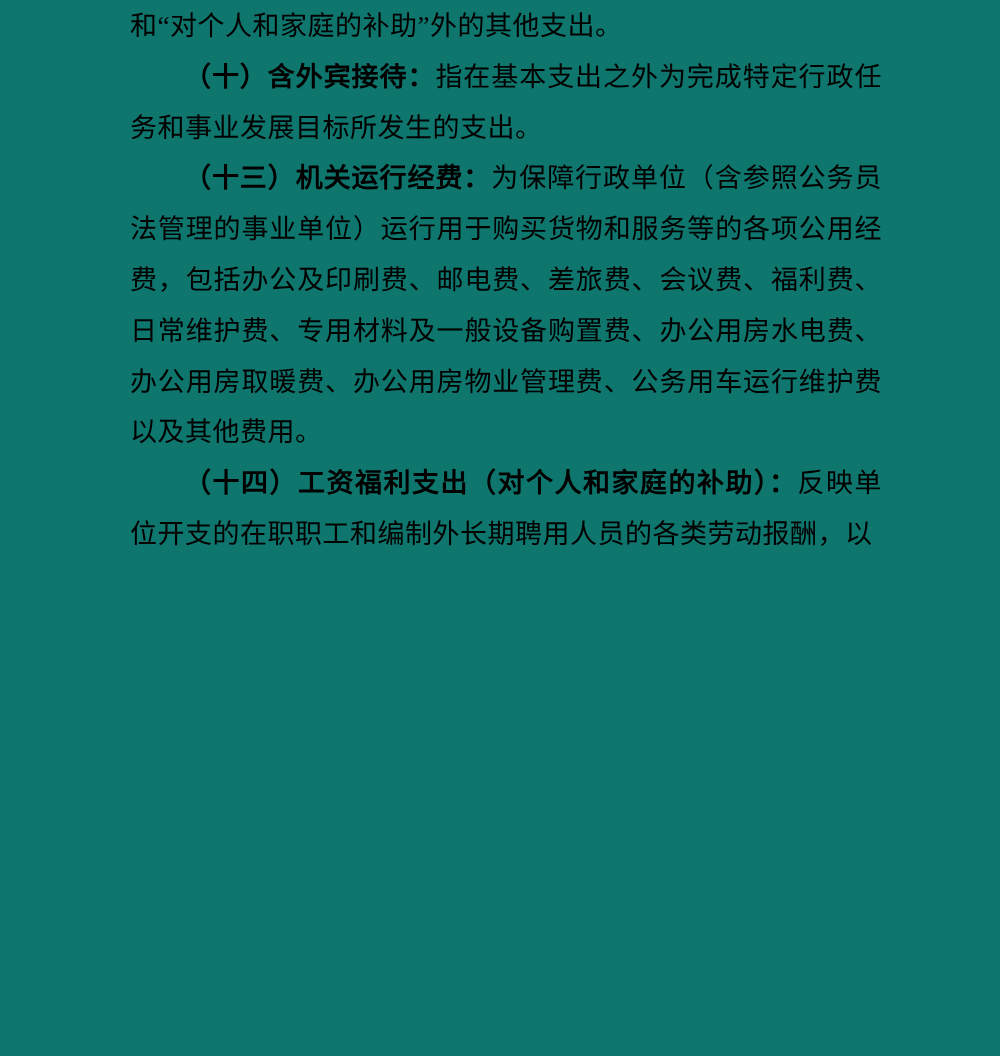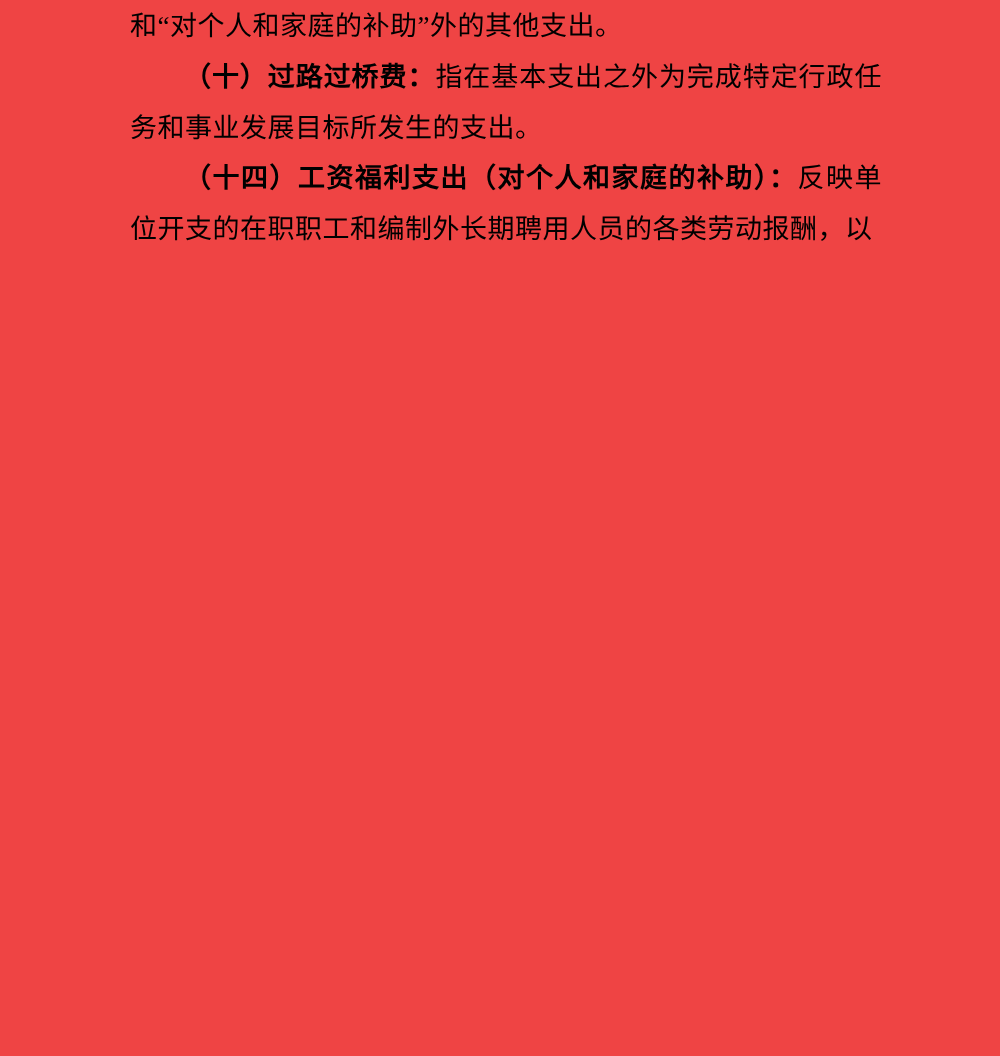--- a/index.html
+++ b/index.html
@@ -10,21 +10,21 @@
   body {
     width: 1000px;
     height: 1056px;
     overflow: hidden;
   }
   .doc-page {
     box-sizing: border-box;
     width: 1000px;
     height: 1056px;
     padding: 1px 118px 0 130px;
-    background: #ef4444;
+    background: #0f766e;
   }
   .doc-body p {
     margin: 0;
     padding: 0;
     font-family: "Liberation Serif", "DejaVu Serif", serif;
     font-size: 27px;
     line-height: 50.8px;
     color: #000000;
     text-align: justify;
     text-justify: inter-character;
@@ -40,16 +40,17 @@
     font-weight: 400;
   }
 </style>
 </head>
 <body>
 
 <div class="doc-page">
   <div class="doc-body">
 
   <p><span class="body-run">和“对个人和家庭的补助”外的其他支出。</span></p>
-      <p class="indent"><span class="term-heading">（十）过路过桥费：</span><span class="body-run">指在基本支出之外为完成特定行政任务和事业发展目标所发生的支出。</span></p>
+      <p class="indent"><span class="term-heading">（十）含外宾接待：</span><span class="body-run">指在基本支出之外为完成特定行政任务和事业发展目标所发生的支出。</span></p>
+      <p class="indent"><span class="term-heading">（十三）机关运行经费：</span><span class="body-run">为保障行政单位（含参照公务员法管理的事业单位）运行用于购买货物和服务等的各项公用经费，包括办公及印刷费、邮电费、差旅费、会议费、福利费、日常维护费、专用材料及一般设备购置费、办公用房水电费、办公用房取暖费、办公用房物业管理费、公务用车运行维护费以及其他费用。</span></p>
       <p class="indent"><span class="term-heading">（十四）工资福利支出（对个人和家庭的补助）：</span><span class="body-run">反映单位开支的在职职工和编制外长期聘用人员的各类劳动报酬，以</span></p>
     </div>
 </div>
 
 </body></html>

